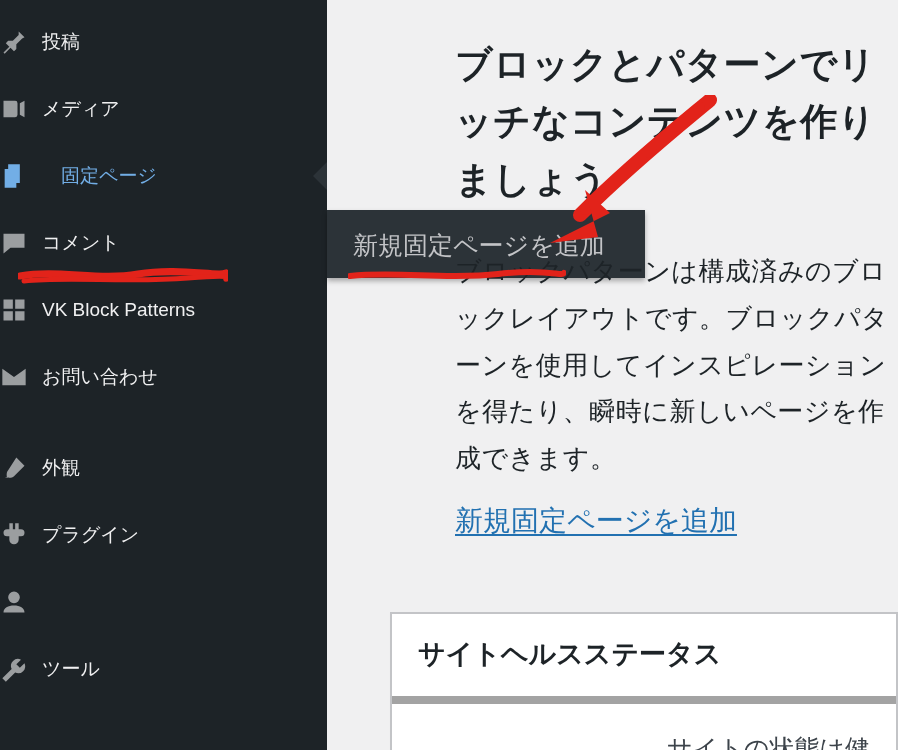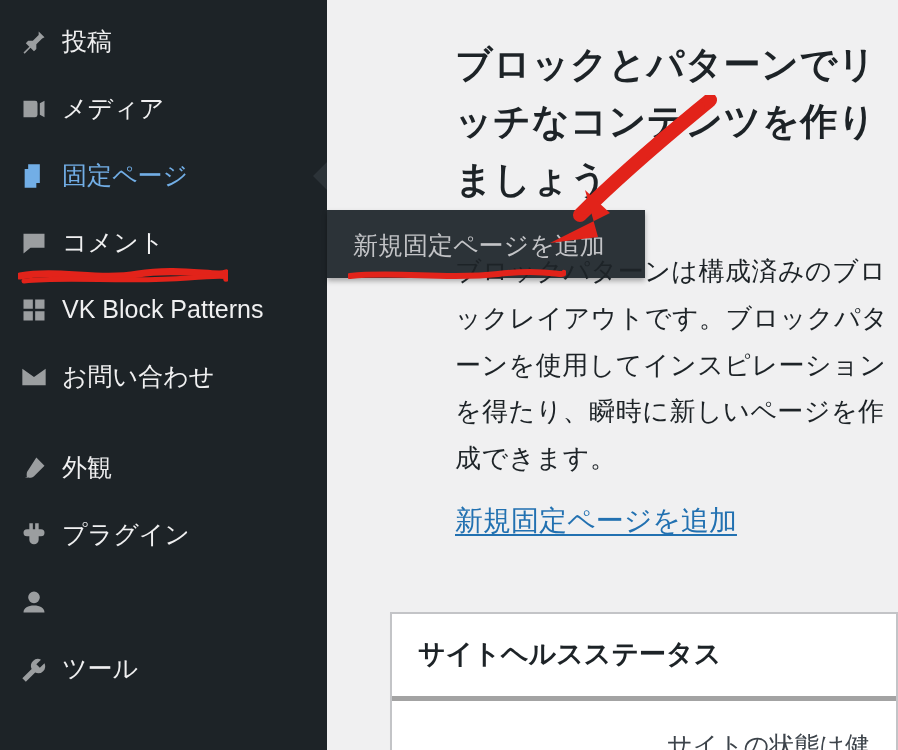--- a/index.html
+++ b/index.html
@@ -4,30 +4,29 @@
   <style>
     * { margin:0; padding:0; box-sizing:border-box; font-family:-apple-system,BlinkMacSystemFont,"Hiragino Kaku Gothic ProN","Hiragino Sans",Meiryo,sans-serif; }
     body { background:#f0f0f1; width:898px; height:750px; overflow:hidden; position:relative; }
 
     
     .sidebar { position:absolute; left:0; top:0; width:327px; height:100%; background:#1d2327; }
     .menu { list-style:none; padding-top:8px; }
     .menu li {
       display:flex; align-items:center;
       height:67px;
-      padding-left:20px;
       color:#f0f0f1;
-      font-size:25px;
+      font-size:19px;
       font-weight:400;
       cursor:pointer;
       position:relative;
     }
     .menu li .mi { width:42px; display:flex; align-items:center; justify-content:flex-start; }
     .menu li .mi svg { width:28px; height:28px; fill:rgba(240,240,241,0.6); }
-    .menu li.current { color:#72aee6; }
+    .menu li.current { color:#72aee6;gap:19px; }
     .menu li.current .mi svg { fill:#72aee6; }
     .menu li.current::after{
       content:"";
       position:absolute;
       right:0; top:50%;
       transform:translateY(-50%);
       border:14px solid transparent;
       border-right-color:#2c3338;
     }
     .menu .sep { height:24px; cursor:default; }
@@ -101,21 +100,21 @@
     
     .box{
       position:absolute;
       left:390px; top:612px;
       width:508px;
       background:#fff;
       border:2px solid #c3c4c7;
       box-shadow:0 1px 1px rgba(0,0,0,.04);
     }
     .box .bh{
-      border-bottom:5px solid #a3a3a3;
+      border-bottom:8px solid #a3a3a3;
       padding:22px 26px 24px 26px;
       font-size:27px;
       font-weight:700;
       color:#1d2327;
     }
     .box .bc{
       padding:24px 26px 8px 26px;
       font-size:25px;
       color:#3c434a;
       line-height:1.6;

